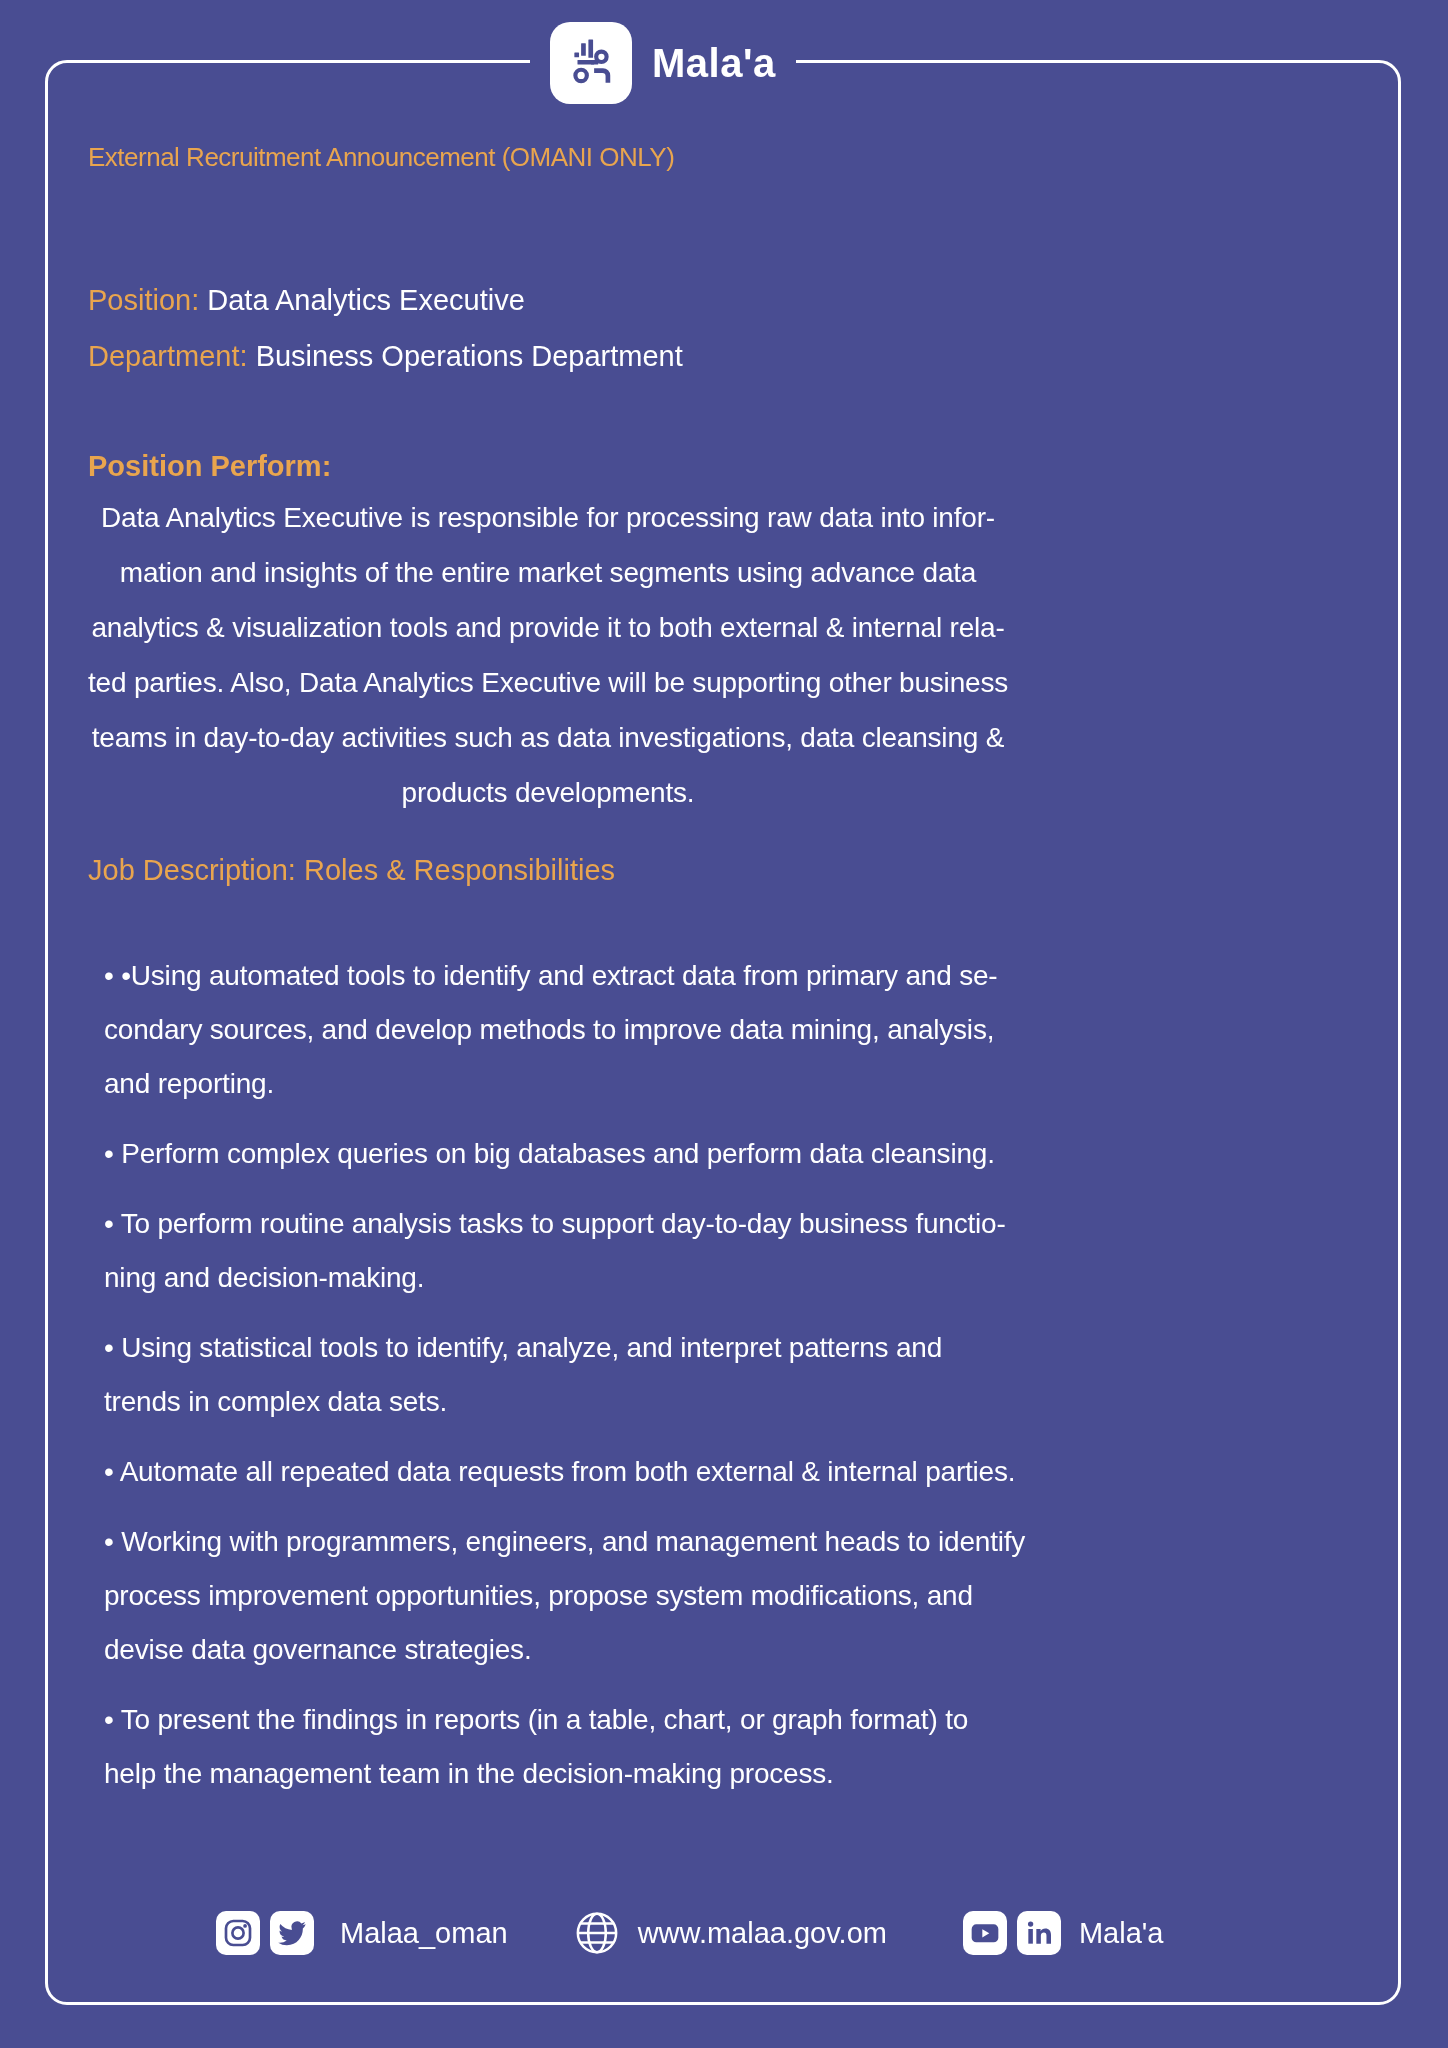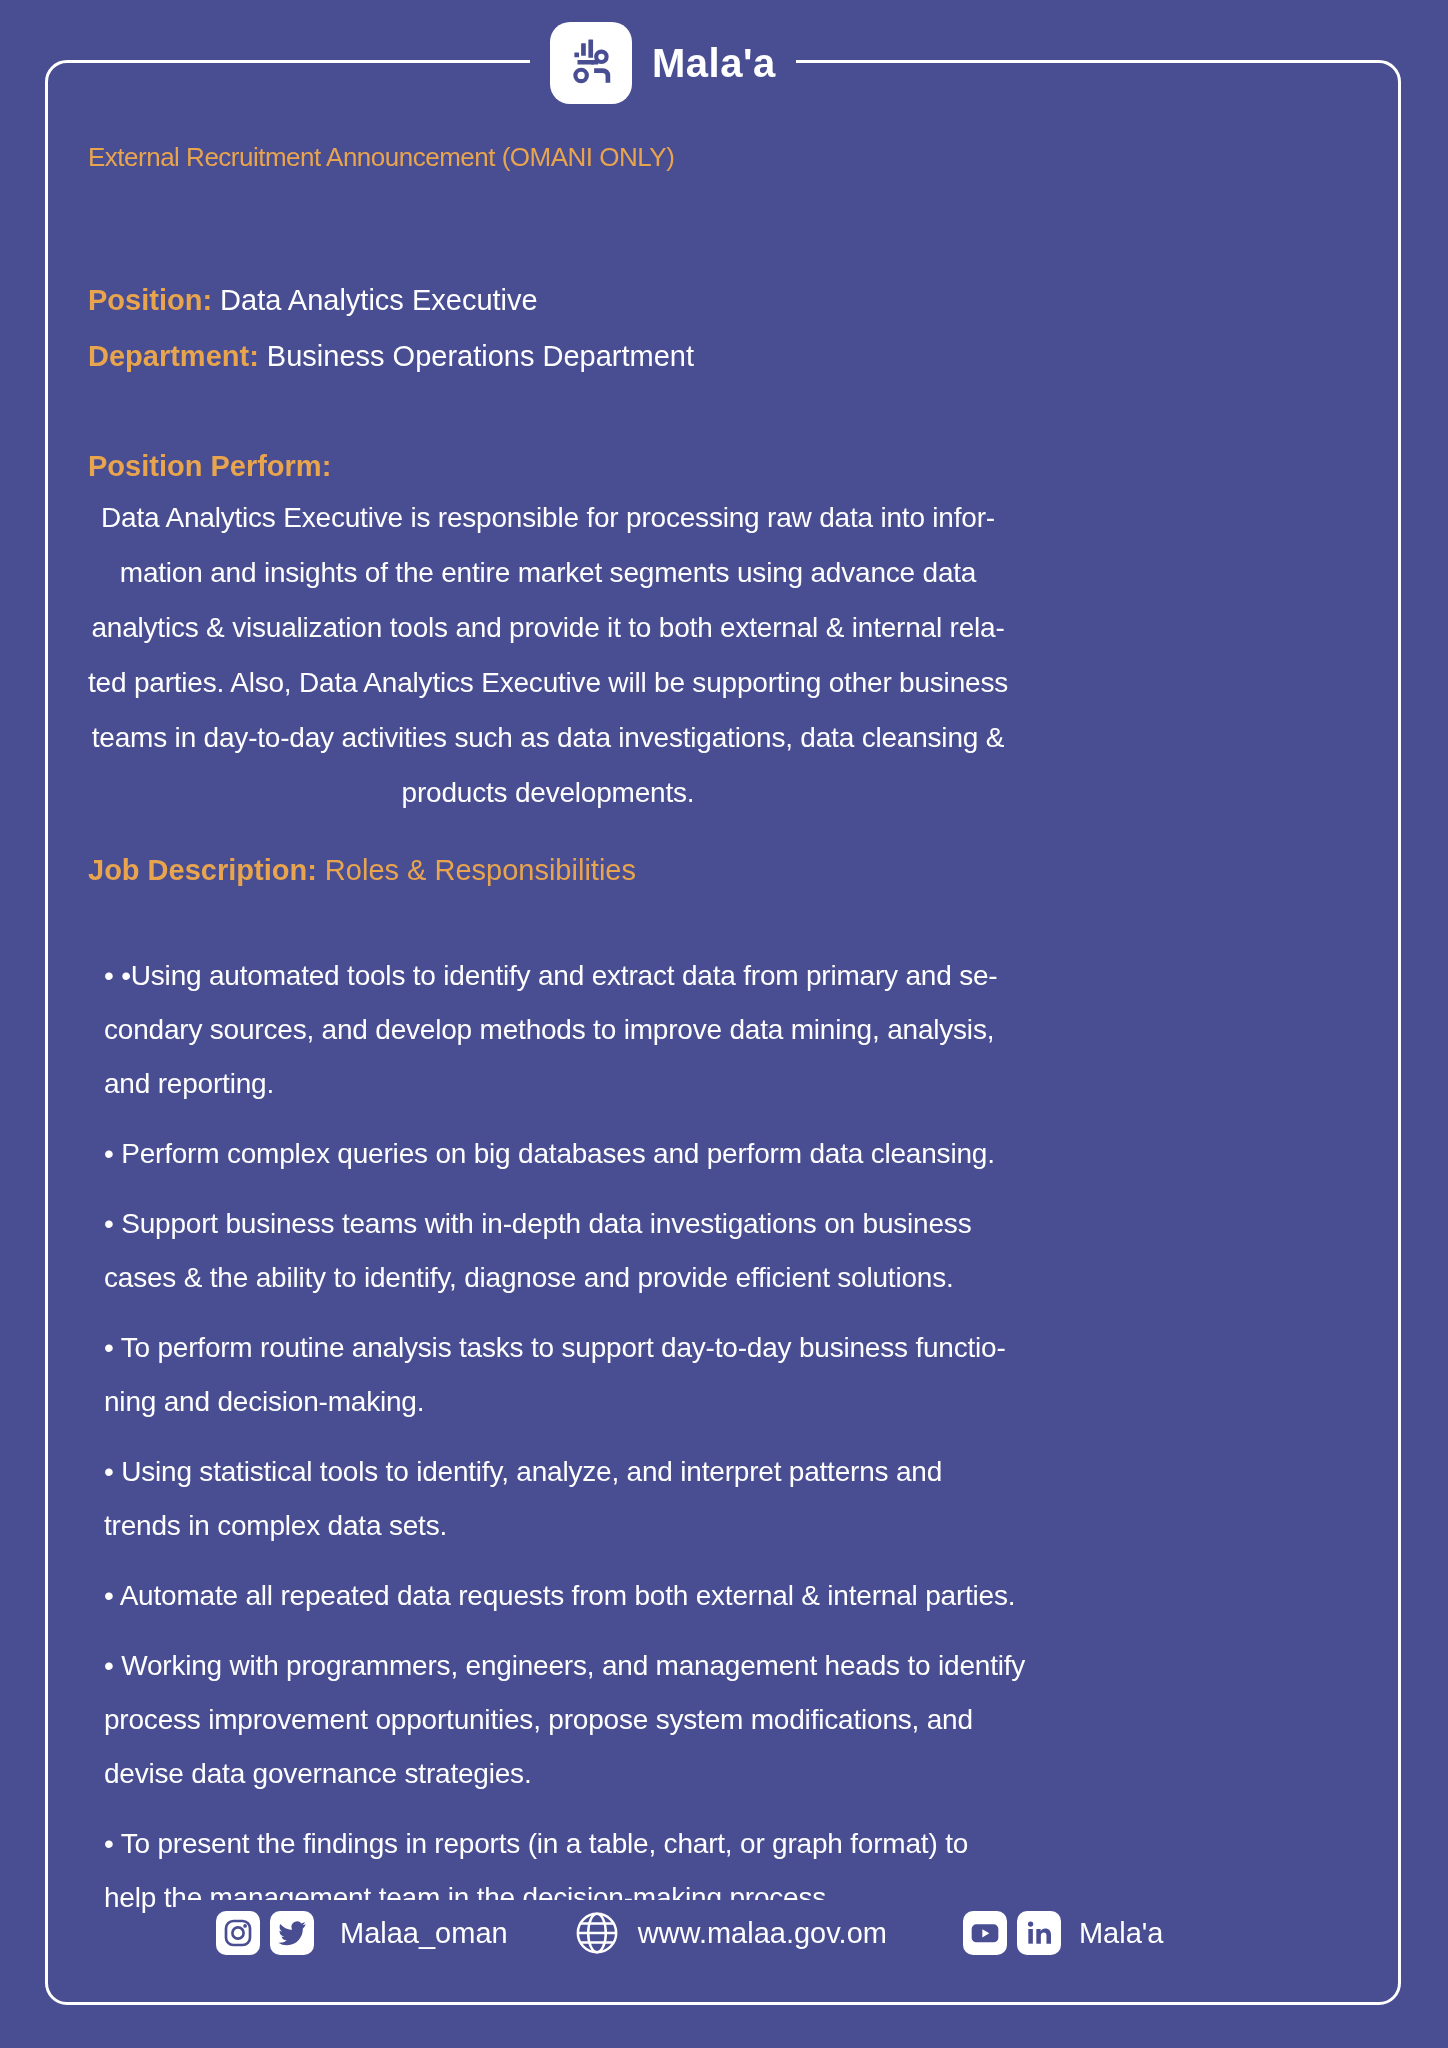--- a/index.html
+++ b/index.html
@@ -31,21 +31,21 @@
   
   .page-title {
     position:absolute; left:88px; top:142px;
     color:#E9A54E; font-size:26px; font-weight:400; letter-spacing:-0.5px;
     white-space:nowrap;
   }
   .meta {
     position:absolute; left:88px; top:272px;
     color:#ffffff; font-size:29px; line-height:56px;
   }
-  .accent-bold { color:#E9A54E; font-weight:700; }
+  .accent-bold { color:#E9A54E; font-weight:400; }
   .accent { color:#E9A54E; }
   .summary-heading {
     position:absolute; left:88px; top:450px;
     color:#E9A54E; font-size:29px; font-weight:700; line-height:32px;
   }
   .summary-body {
     position:absolute; left:88px; top:490px;
     color:#ffffff; font-size:28px; line-height:55px;
     white-space:pre-line; letter-spacing:-0.2px;text-align:center;
   }
@@ -112,22 +112,20 @@
 teams in day-to-day activities such as data investigations, data cleansing &amp;
 products developments.</div>
 
 <div class="jd-heading"><span class="accent-bold">Job Description:</span><span class="accent"> Roles &amp; Responsibilities</span></div>
 
 <div class="bullets">
   <p>• •Using automated tools to identify and extract data from primary and se-
 condary sources, and develop methods to improve data mining, analysis,
 and reporting.</p>
   <p>• Perform complex queries on big databases and perform data cleansing.</p>
-  <p>• Support business teams with in-depth data investigations on business
-cases &amp; the ability to identify, diagnose and provide efficient solutions.</p>
   <p>• To perform routine analysis tasks to support day-to-day business functio-
 ning and decision-making.</p>
   <p>• Using statistical tools to identify, analyze, and interpret patterns and
 trends in complex data sets.</p>
   <p>• Automate all repeated data requests from both external &amp; internal parties.</p>
   <p>• Working with programmers, engineers, and management heads to identify
 process improvement opportunities, propose system modifications, and
 devise data governance strategies.</p>
   <p>• To present the findings in reports (in a table, chart, or graph format) to
 help the management team in the decision-making process.</p>

